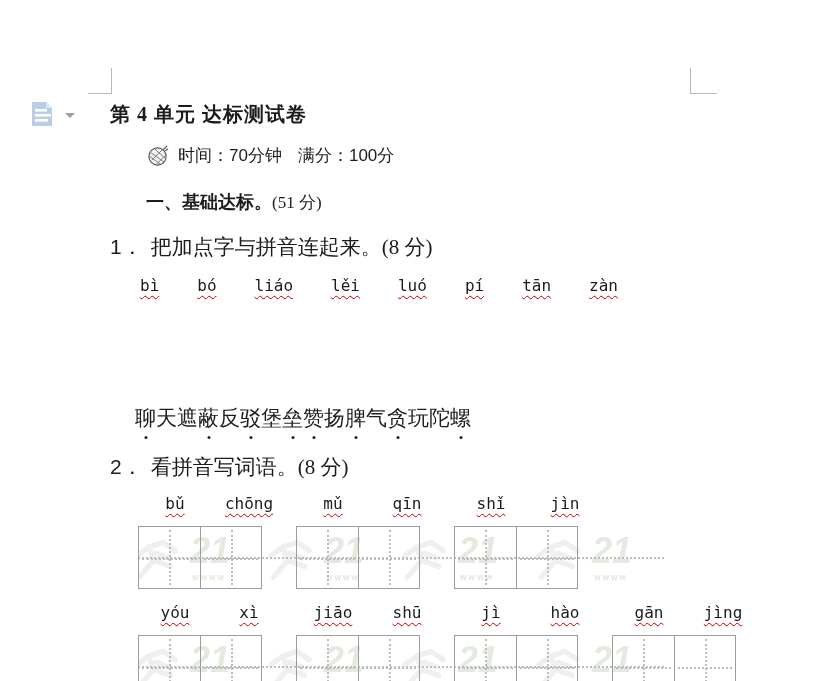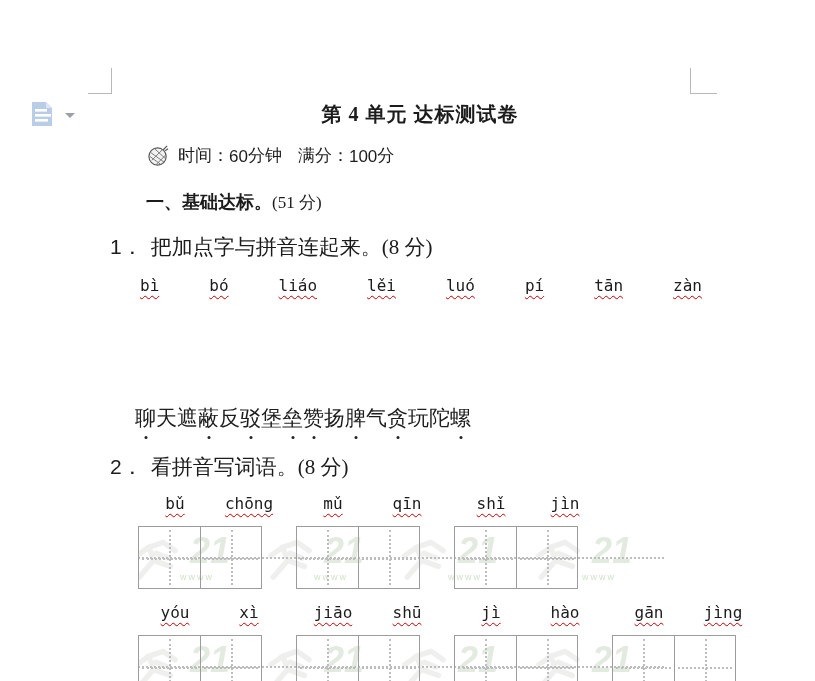--- a/index.html
+++ b/index.html
@@ -16,33 +16,33 @@
   .paste-doc{width:26px;height:28px;}
   .paste-caret{width:0;height:0;border-left:5px solid transparent;border-right:5px solid transparent;
     border-top:5px solid #9aa0a6;margin-left:9px;margin-top:2px;}
 
   
   .corner{width:23px;height:25px;top:68px;}
   .corner.tl{left:88px;border-right:1px solid #b8b8b8;border-bottom:1px solid #b8b8b8;}
   .corner.tr{left:690px;width:26px;border-left:1px solid #b8b8b8;border-bottom:1px solid #b8b8b8;}
 
   
-  .title{left:110px;top:101px;width:620px;text-align:center;font-weight:bold;font-size:20px;letter-spacing:1px;}
-  .timeline{left:147px;top:144px;display:flex;align-items:flex-end;font-size:17px;}
+  .title{left:110px;top:101px;width:620px;font-weight:bold;font-size:20px;letter-spacing:1px;}
+  .timeline{left:147px;top:144px;display:flex;align-items:center;font-size:17px;}
   .timeline .num{font-family:"Liberation Sans",sans-serif;font-size:17px;}
   .timeline .seg2{margin-left:16px;}
   .scribble{width:23px;height:23px;margin-right:8px;}
 
   .h-sec{left:110px;top:190px;font-size:18px;font-weight:bold;margin-left:36px;}
   .h-sec .score{font-weight:normal;font-size:17px;}
   .q-line{left:110px;top:233px;font-size:21px;}
   .q-line .qnum{font-family:"Liberation Sans",sans-serif;margin-right:8px;}
 
   
-  .pyrow{left:140px;top:276px;display:flex;gap:50px;
+  .pyrow{left:140px;top:276px;display:flex;gap:38px;
     font-family:"DejaVu Sans Mono","Liberation Mono",monospace;font-size:16px;}
   .squig{
     text-decoration-line:underline;text-decoration-style:wavy;
     text-decoration-color:#c00000;text-decoration-thickness:1px;
     text-underline-offset:4px;text-decoration-skip-ink:none;
   }
 
   
   .wordsrow{left:135px;top:404px;display:flex;gap:0;font-size:21px;}
   .word{white-space:nowrap;}
@@ -64,21 +64,21 @@
   .cell::before{content:"";position:absolute;left:50%;top:3px;bottom:3px;border-left:2px dotted #bdbdbd;}
   .cell::after{content:"";position:absolute;top:50%;left:3px;right:3px;border-top:2px dotted #bdbdbd;}
   
 
   
   .wmband{position:absolute;left:0;top:32px;width:540px;height:63px;z-index:0;overflow:hidden;}
   .wmitem{position:absolute;top:0;width:134px;height:63px;}
   .wmrun{position:absolute;left:2px;top:8px;width:52px;height:48px;opacity:.55;}
   .wmbig{position:absolute;left:62px;top:4px;font-family:"Liberation Sans",sans-serif;
     font-weight:bold;font-style:italic;font-size:36px;color:#cdd9c8;opacity:.55;}
-  .wmsmall{position:absolute;left:52px;top:46px;font-family:"Liberation Sans",sans-serif;
+  .wmsmall{position:absolute;left:64px;top:46px;font-family:"Liberation Sans",sans-serif;
     font-size:9px;letter-spacing:2px;color:#bfd4b2;opacity:.7;}
 </style>
 </head>
 <body>
 
 <div class="abs paste-btn">
   <svg class="paste-doc" viewBox="0 0 26 28">
     <path d="M2 2 h14 l6 6 v18 h-20 z" fill="#b9cde7"></path>
     <path d="M16 2 l6 6 h-6 z" fill="#dce6f4"></path>
     <rect x="5" y="9" width="12" height="2.6" fill="#ffffff"></rect>
@@ -93,21 +93,21 @@
 
 <div class="abs title">第 4 单元 达标测试卷</div>
 
 <div class="abs timeline">
   <svg class="scribble" viewBox="0 0 24 24">
     <circle cx="11" cy="13" r="9" fill="#f2f2f2" stroke="#555" stroke-width="1.2"></circle>
     <path d="M4 9 L18 19 M5 17 L16 6 M8 5 L19 15 M3 13 L14 21 M10 21 L20 11" stroke="#777" stroke-width="1" fill="none"></path>
     <path d="M17 6 L21 2 M19 7 L22 5" stroke="#555" stroke-width="1.2" fill="none"></path>
   </svg>
   <span>时间：</span>
-    <span class="num">60</span>
+    <span class="num">70</span>
     <span> 分钟</span>
   <span class="seg2">满分：</span>
     <span class="num">100</span>
     <span> 分</span>
 </div>
 
 <div class="abs h-sec">
   <span>一、基础达标。</span><span class="score">(51 分)</span>
 </div>
 

